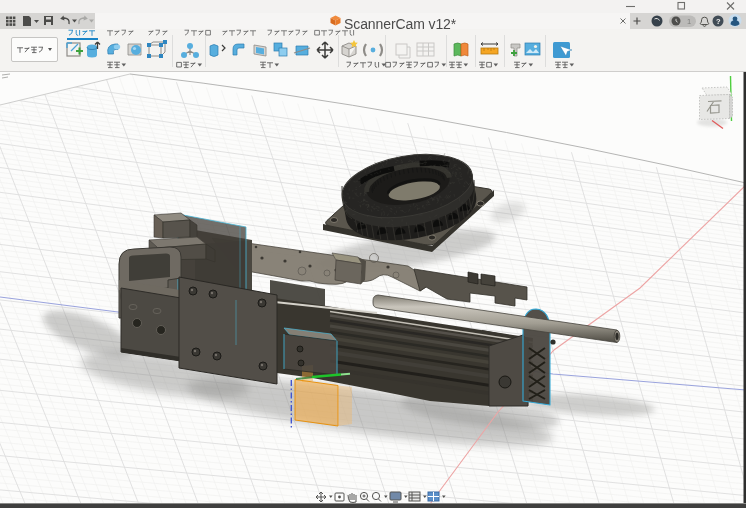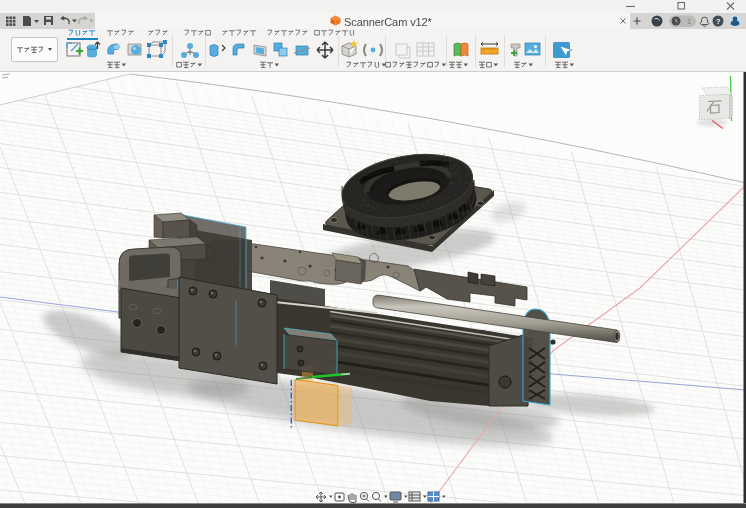--- a/index.html
+++ b/index.html
@@ -240,21 +240,21 @@
       <path d="M79,11 q-1,-5.5 4.5,-6 l2.5,0.3"></path>
     </g>
 <path d="M84.5,2.5 l3.3,3.2 l-4.3,1.8 Z" fill="#a8a8a6"></path>
 <path d="M89,6.5 l5,0 l-2.5,3 Z" fill="#a8a8a6"></path>
 </svg>
 <svg class="abs" style="left:330px;top:15px" width="11" height="11" viewBox="0 0 11 11">
 <path d="M5.5,0.5 L10.5,3 L5.5,5.5 L0.5,3 Z" fill="#f08a3c"></path>
 <path d="M0.5,3 L5.5,5.5 L5.5,10.5 L0.5,8 Z" fill="#d96c1f"></path>
 <path d="M10.5,3 L5.5,5.5 L5.5,10.5 L10.5,8 Z" fill="#e87a28"></path>
 </svg>
-<div class="abs" style="left:344px;top:16px;font-size:11px;letter-spacing:-0.1px;color:#4b4b4b">ScannerCam v12*</div>
+<div class="abs" style="left:344px;top:16px;font-size:14px;letter-spacing:-0.1px;color:#4b4b4b">ScannerCam v12*</div>
 <svg class="abs" style="left:617px;top:15px" width="12" height="12" viewBox="0 0 12 12">
     <path d="M3.5,3.5 L8.5,8.5 M8.5,3.5 L3.5,8.5" stroke="#6e6e6c" stroke-width="1"></path>
   </svg>
 <svg class="abs" style="left:630px;top:12.5px" width="114" height="16" viewBox="0 0 114 16">
 <path d="M7,4.5 L7,11.5 M3.5,8 L10.5,8" stroke="#4c4c4a" stroke-width="1.2"></path>
 <circle cx="27" cy="8" r="5.5" fill="#36414b"></circle>
     <path d="M24.5,6 a3.5,3.5 0 0 1 5,1.5" stroke="#e8e8e6" stroke-width="1" fill="none"></path>
 <rect x="39" y="2.5" width="27" height="11.5" rx="5.75" fill="#bcbbb9"></rect>
 <circle cx="46" cy="8" r="4.5" fill="#4e4e4c"></circle>
     <path d="M46,5.8 L46,8 L47.6,9.2" stroke="#d8d8d6" stroke-width="0.9" fill="none"></path>

